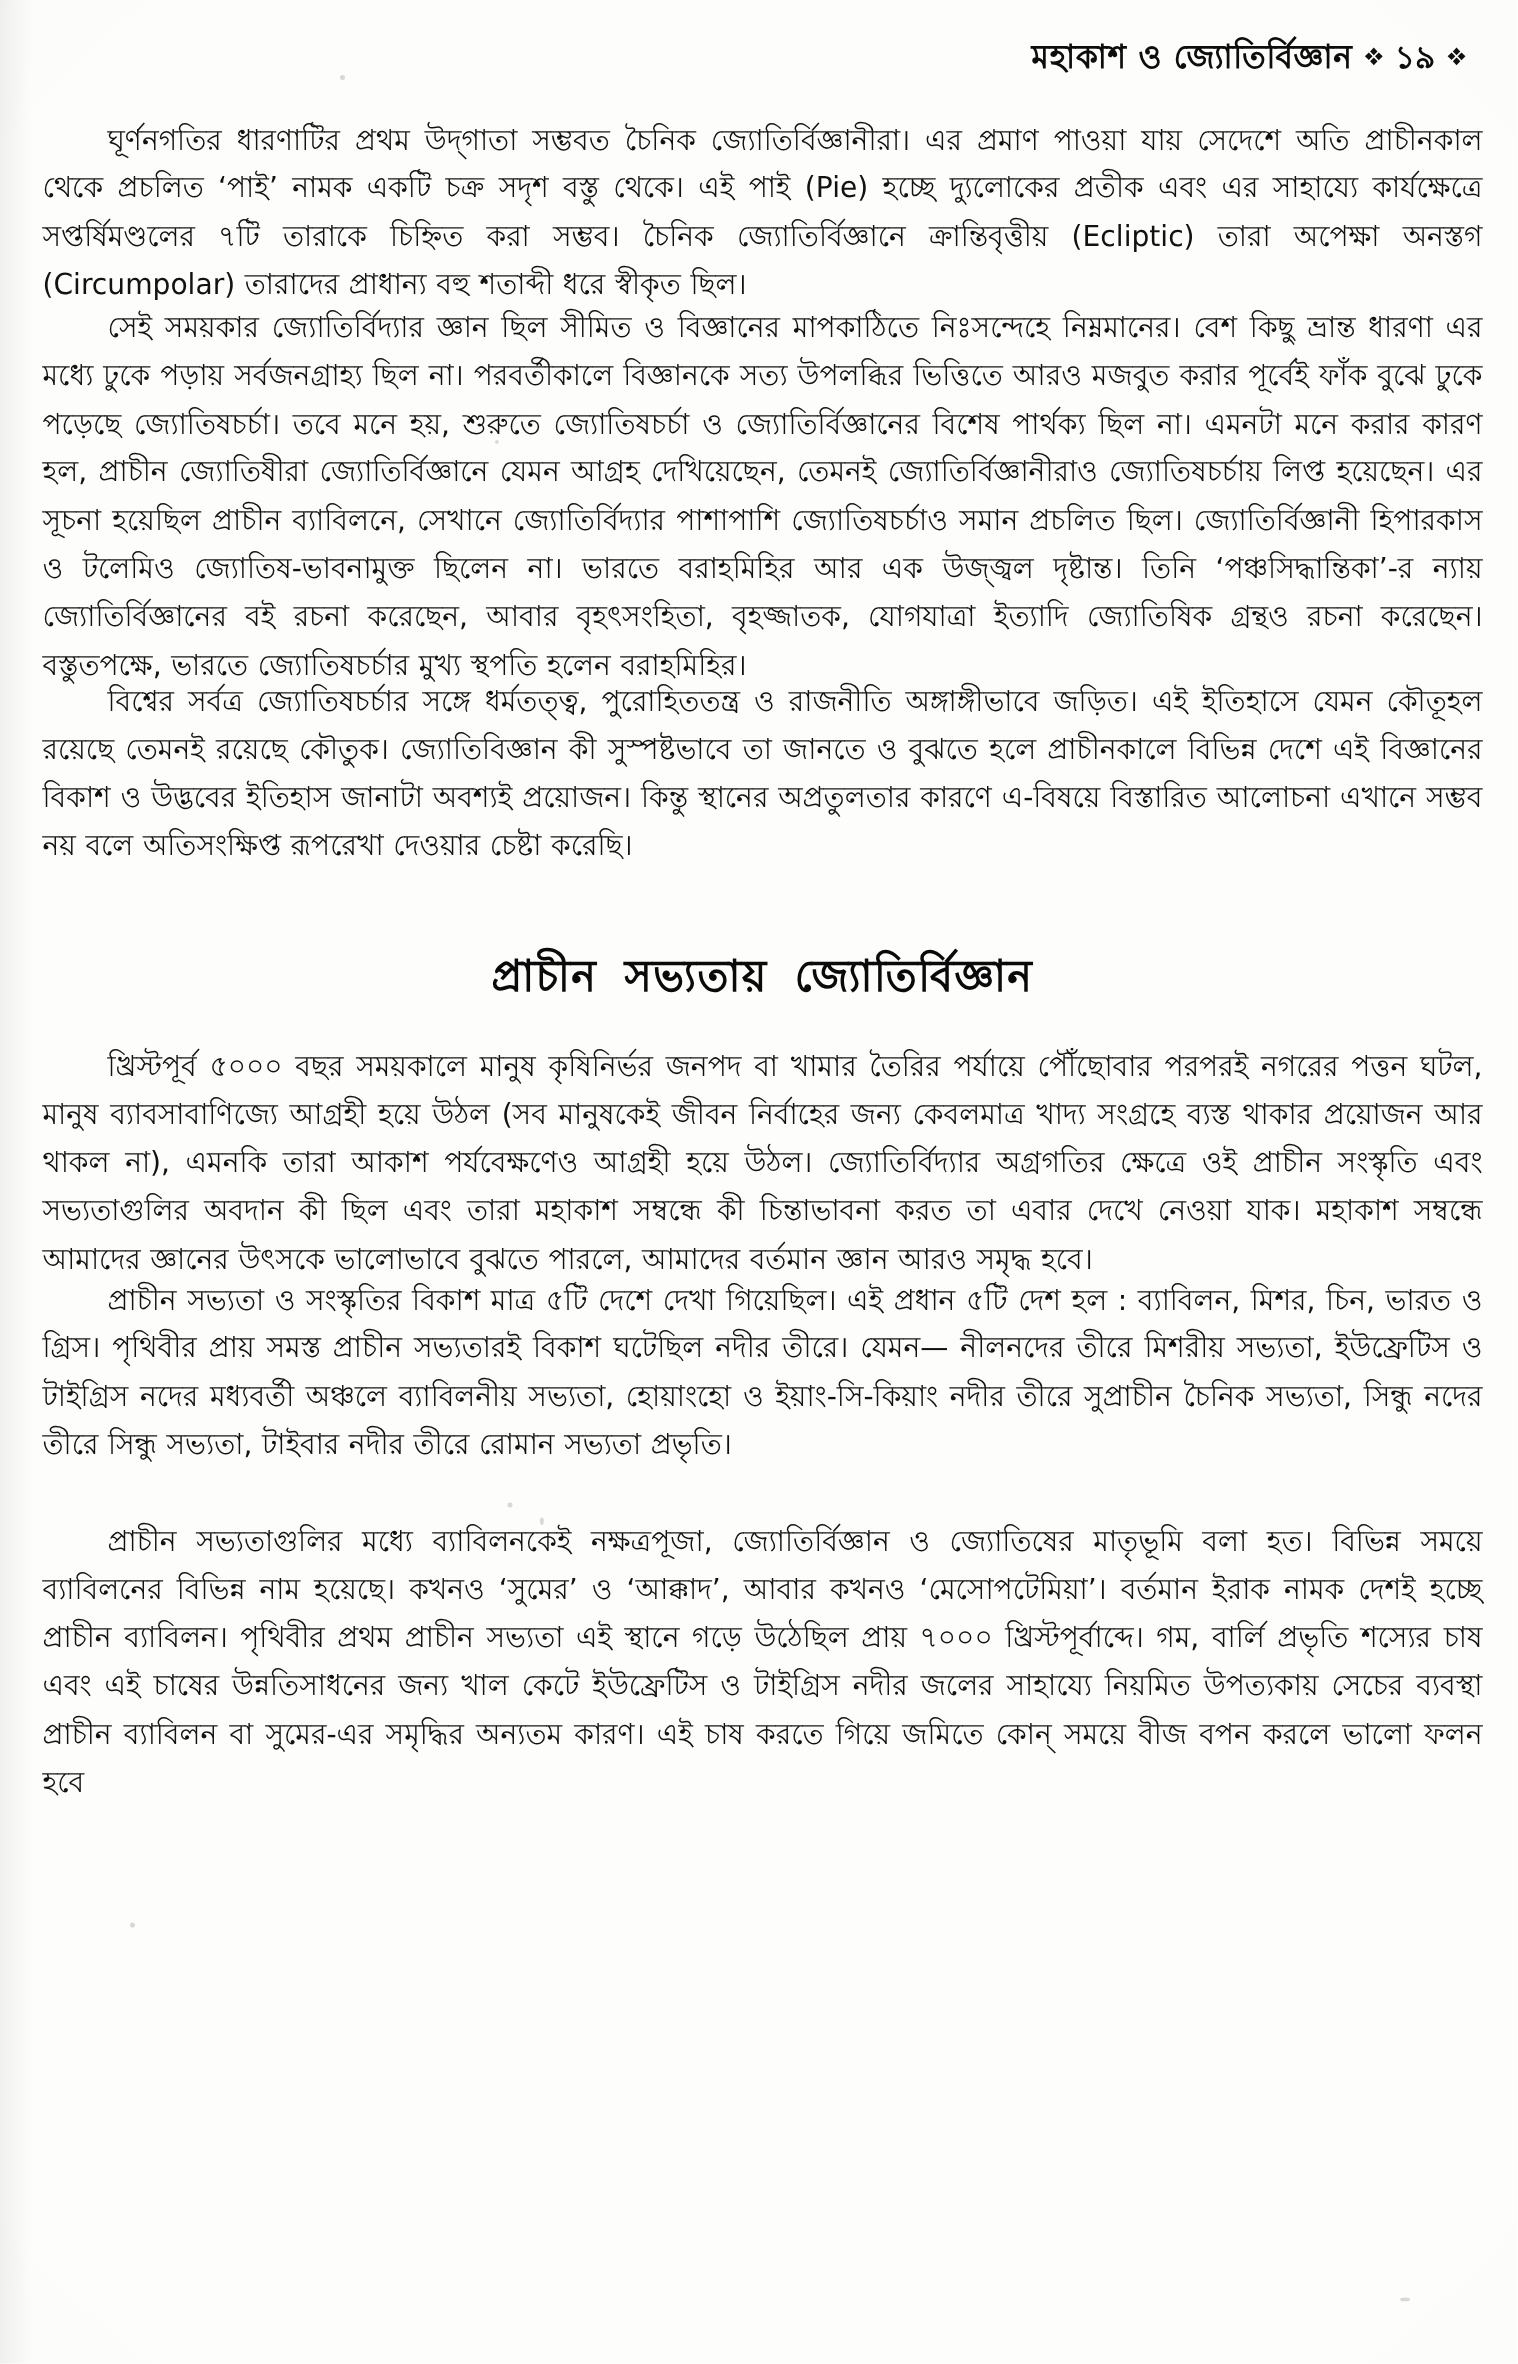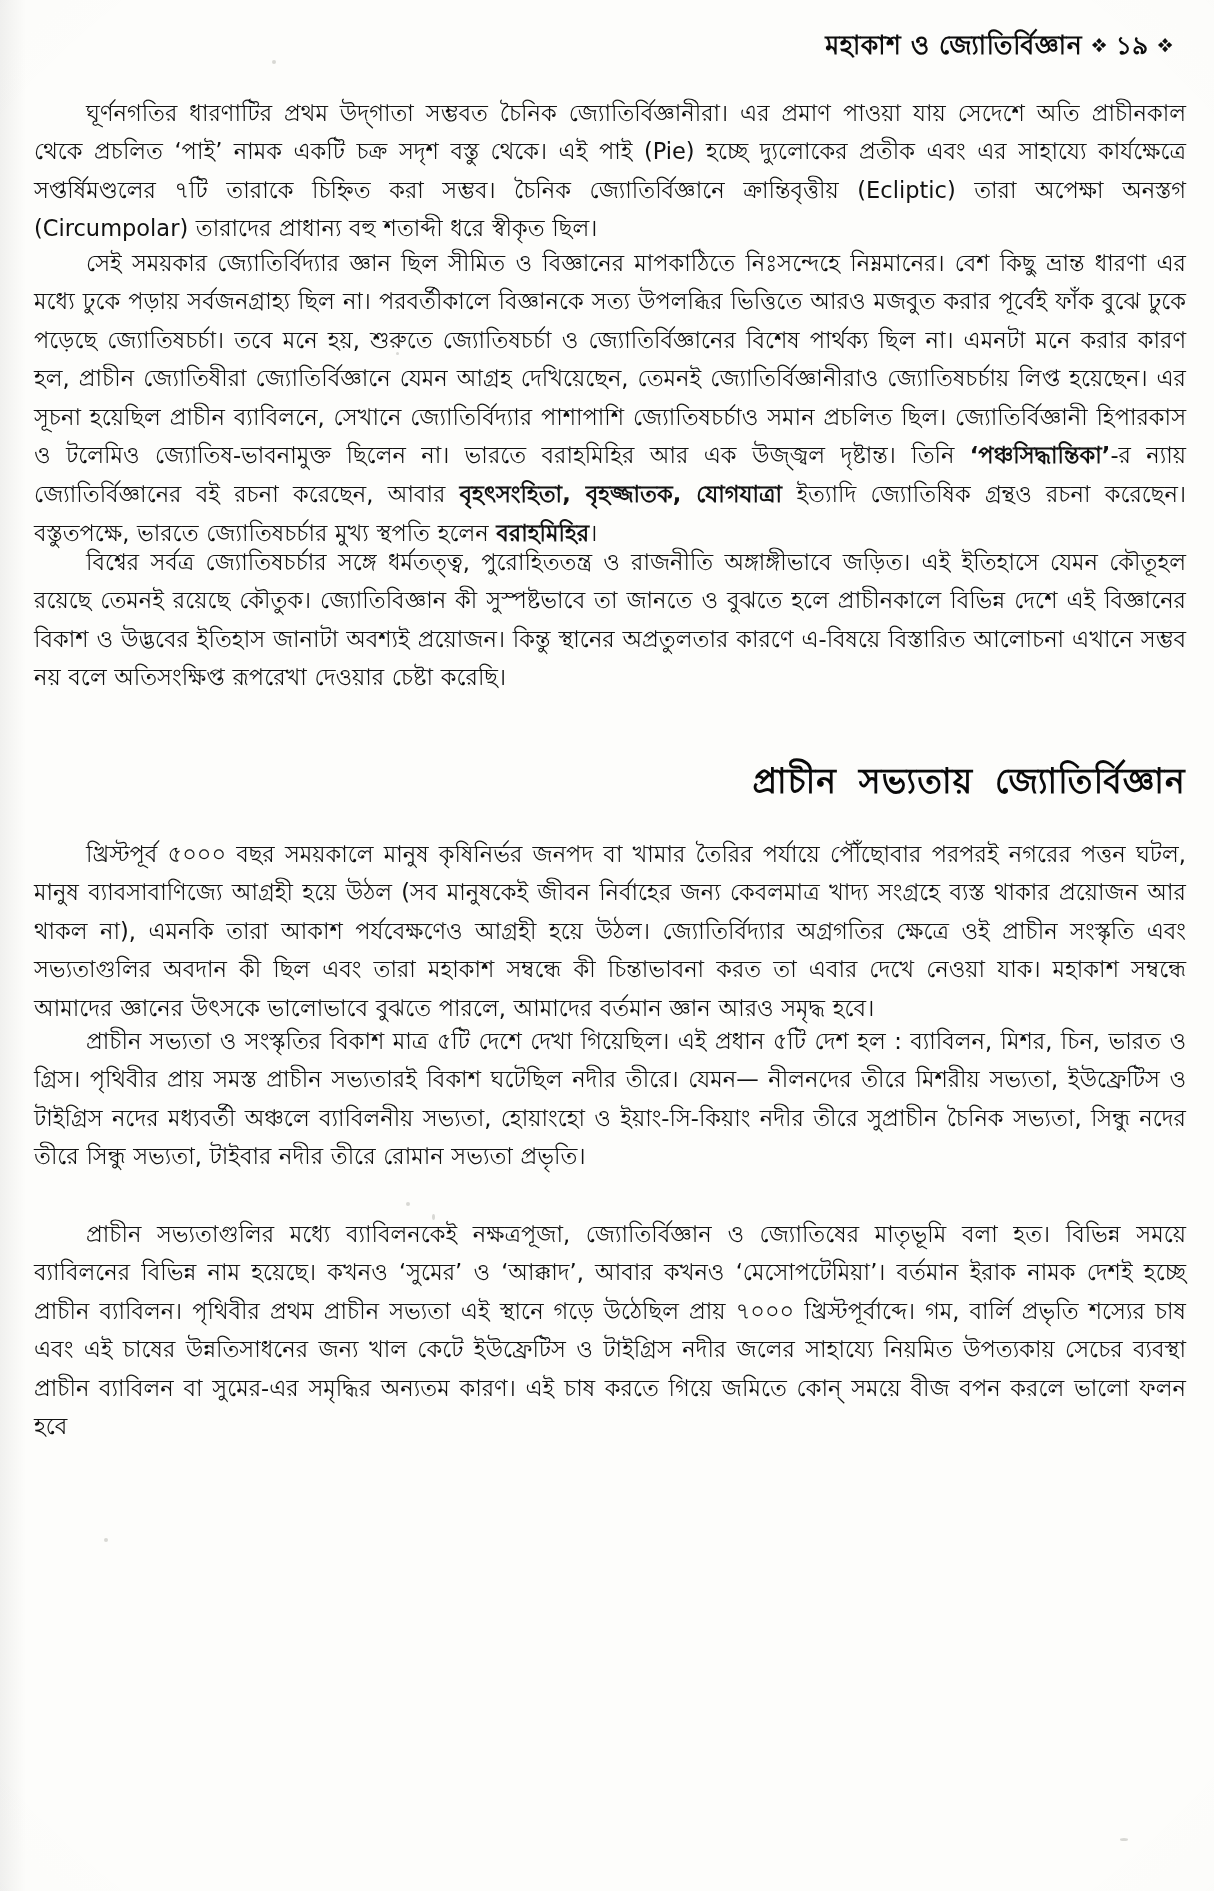--- a/index.html
+++ b/index.html
@@ -78,28 +78,28 @@
     font-family: "DejaVu Sans", "Liberation Sans", sans-serif;
     font-size: 22.5px;
     line-height: 37.4px;
     color: #121212;
     text-indent: 52px;
     word-spacing: 0.5px;
     hyphens: none;
     transform: scaleY(1.03);
     transform-origin: left top;
   }
-  b.bn-bold { font-weight: 700; }
+  b.bn-bold { font-weight: 400; }
 
   
   .section-heading {
     position: absolute;
     left: 0;
     width: 1152px;
-    text-align: right;
+    text-align: center;
   }
   .section-heading .sh-text {
     font-family: "DejaVu Sans", "Liberation Sans", sans-serif;
     font-size: 33px;
     font-weight: 700;
     color: #0a0a0a;
     letter-spacing: 1.2px;
     word-spacing: 9px;
     transform: scaleY(1.06);
     display: inline-block;

